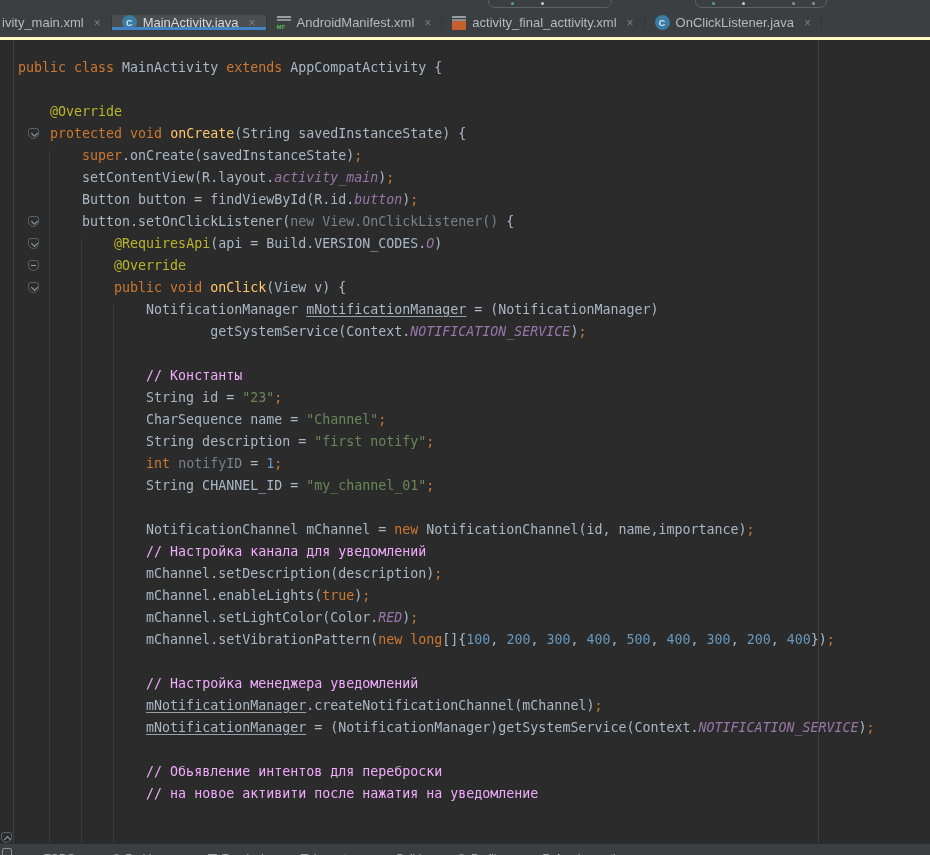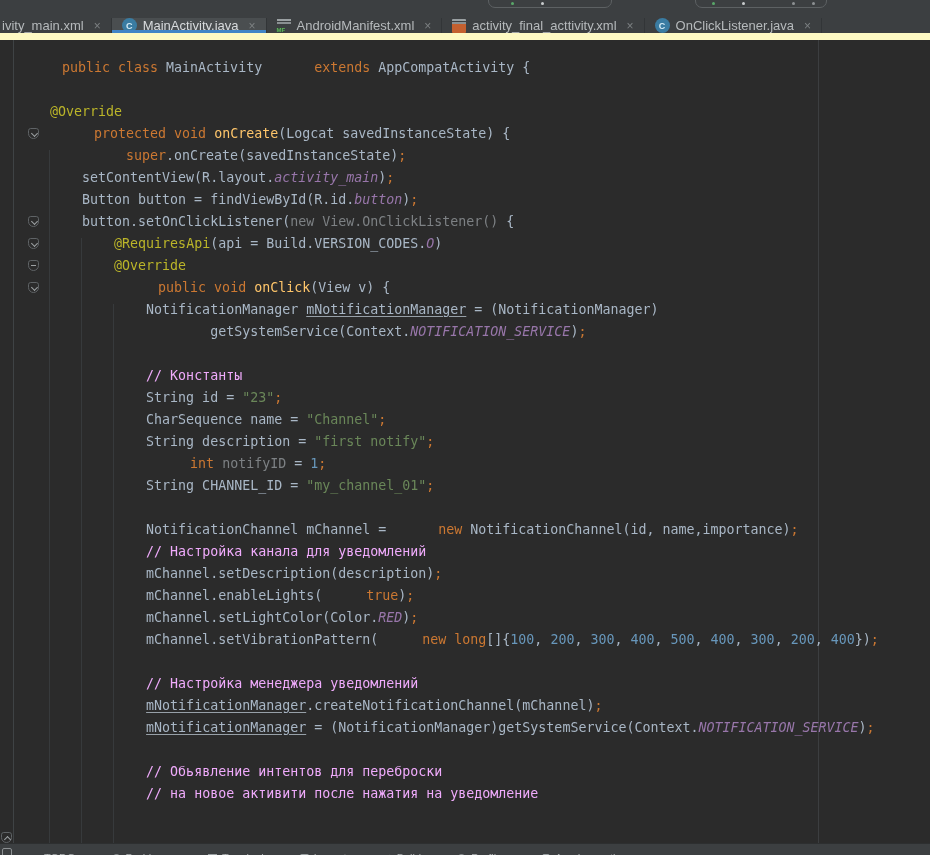--- a/index.html
+++ b/index.html
@@ -6,21 +6,21 @@
   #app{position:relative;width:930px;height:855px;overflow:hidden;
        font-family:"Liberation Sans","DejaVu Sans",sans-serif;background:#2b2b2b;}
 
   
   #top-strip{position:absolute;left:0;top:0;width:930px;height:8px;background:#3c3f41;}
   .chip{position:absolute;top:-7px;height:13px;border:1px solid #5d6163;border-radius:7px;background:#3c3f41;}
   .chip .dot{position:absolute;top:8px;width:3px;height:3px;border-radius:50%;}
 
   
   #tab-bar{position:absolute;left:0;top:8px;width:930px;height:32px;background:#3c3f41;
-           border-bottom:7px solid #fef9c3;display:flex;align-items:flex-end;box-sizing:border-box;}
+           border-bottom:3px solid #fef9c3;display:flex;align-items:center;box-sizing:border-box;}
   .tab{position:relative;display:flex;align-items:center;gap:6px;padding:0 10px;
        border-right:1px solid #323537;color:#b6babc;font-size:13px;cursor:default;white-space:nowrap;}
   .tab.active{background:#4a4e50;color:#d8dbdd;}
   .tab.active::after{content:"";position:absolute;left:0;right:0;bottom:0;height:3px;background:#4184c6;}
   .tab:first-child{padding-left:2px;}
   .tab-close{color:#7c8082;font-size:12px;margin-left:4px;}
   .tab-icon{display:inline-flex;align-items:center;justify-content:center;flex:none;}
   .icon-java-class{width:15px;height:15px;border-radius:50%;background:#3a7ca2;color:#d5ecf6;
                    font-size:9px;font-weight:bold;}
   .icon-manifest{width:14px;height:14px;background:linear-gradient(#9aa0a2 0 2px,#3c3f41 2px 3px,#8a9092 3px 5px,#3c3f41 5px);
@@ -32,21 +32,21 @@
   
   #editor{position:absolute;left:0;top:40px;width:930px;height:803px;background:#2b2b2b;}
   .vline{position:absolute;top:0;bottom:0;width:1px;}
   #fold-line{left:13px;background:#3f4345;}
   #margin-line{left:818px;background:#3c3e40;}
   .iguide{position:absolute;width:1px;background:#373a3c;}
   #code-lines{position:absolute;left:18px;top:17px;}
   .code-line{height:22px;line-height:22px;white-space:pre;
              font-family:"DejaVu Sans Mono",monospace;font-size:13.3px;color:#a9b7c6;}
   .c-def{color:#a9b7c6;}
-  .c-kw{color:#cc7832;margin-left:44px;}
+  .c-kw{color:#cc7832;}
   .c-fn{color:#ffc66b;}
   .c-ann{color:#bbb529;}
   .c-str{color:#6a8759;}
   .c-num{color:#6897bb;}
   .c-com{color:#f0abfc;}
   .c-fld{color:#9876aa;font-style:italic;}
   .c-dim{color:#7d8184;}
   .c-semi{color:#cc7832;}
   .c-und{color:#a9b7c6;text-decoration:underline;text-underline-offset:2px;text-decoration-color:#97a0a8;}
 
@@ -120,21 +120,21 @@
   <div id="editor">
     <div class="vline" id="fold-line"></div>
     <div class="iguide" style="left:49px;top:110px;bottom:0;"></div>
     <div class="iguide" style="left:81px;top:198px;bottom:0;"></div>
     <div class="iguide" style="left:113px;top:264px;bottom:0;"></div>
     <div class="vline" id="margin-line"></div>
     <div id="code-lines">
         <div class="code-line"><span class="c-kw">public class </span><span class="c-def">MainActivity </span><span class="c-kw">extends </span><span class="c-def">AppCompatActivity {</span></div>
         <div class="code-line"></div>
         <div class="code-line"><span class="c-def">    </span><span class="c-ann">@Override</span></div>
-        <div class="code-line"><span class="c-def">    </span><span class="c-kw">protected void </span><span class="c-fn">onCreate</span><span class="c-def">(Logcat savedInstanceState) {</span></div>
+        <div class="code-line"><span class="c-def">    </span><span class="c-kw">protected void </span><span class="c-fn">onCreate</span><span class="c-def">(String savedInstanceState) {</span></div>
         <div class="code-line"><span class="c-def">        </span><span class="c-kw">super</span><span class="c-def">.onCreate(savedInstanceState)</span><span class="c-semi">;</span></div>
         <div class="code-line"><span class="c-def">        setContentView(R.layout.</span><span class="c-fld">activity_main</span><span class="c-def">)</span><span class="c-semi">;</span></div>
         <div class="code-line"><span class="c-def">        Button button = findViewById(R.id.</span><span class="c-fld">button</span><span class="c-def">)</span><span class="c-semi">;</span></div>
         <div class="code-line"><span class="c-def">        button.setOnClickListener(</span><span class="c-dim">new View.OnClickListener() </span><span class="c-def">{</span></div>
         <div class="code-line"><span class="c-def">            </span><span class="c-ann">@RequiresApi</span><span class="c-def">(api = Build.VERSION_CODES.</span><span class="c-fld">O</span><span class="c-def">)</span></div>
         <div class="code-line"><span class="c-def">            </span><span class="c-ann">@Override</span></div>
         <div class="code-line"><span class="c-def">            </span><span class="c-kw">public void </span><span class="c-fn">onClick</span><span class="c-def">(View v) {</span></div>
         <div class="code-line"><span class="c-def">                NotificationManager </span><span class="c-und">mNotificationManager</span><span class="c-def"> = (NotificationManager)</span></div>
         <div class="code-line"><span class="c-def">                        getSystemService(Context.</span><span class="c-fld">NOTIFICATION_SERVICE</span><span class="c-def">)</span><span class="c-semi">;</span></div>
         <div class="code-line"></div>

